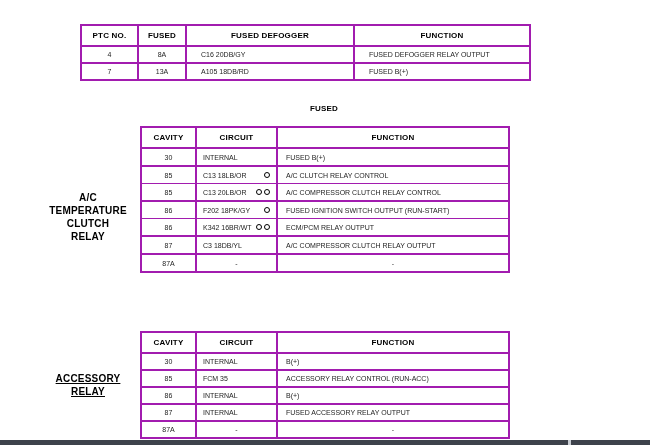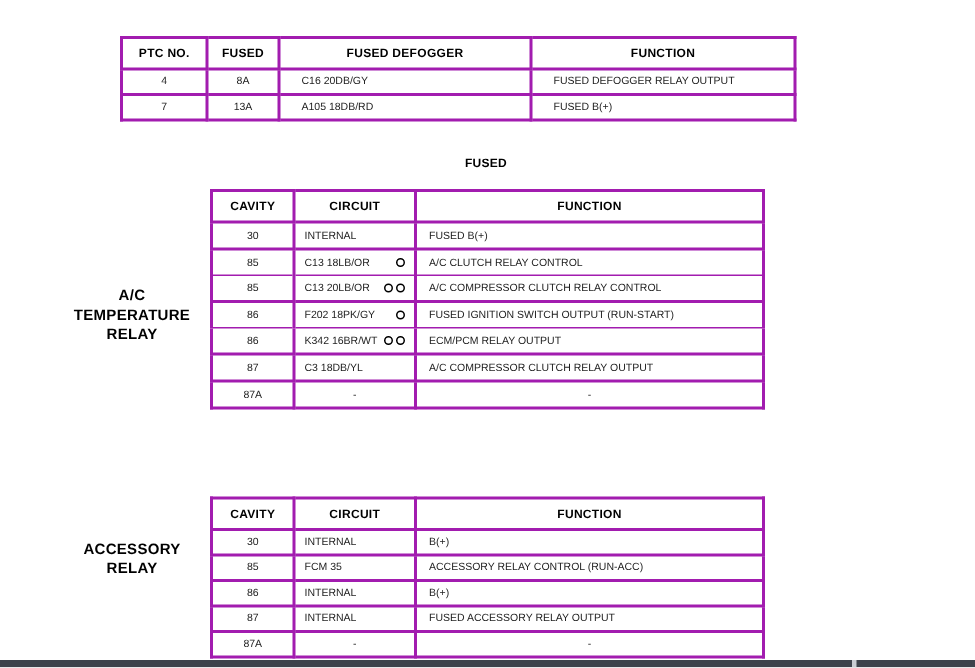--- a/index.html
+++ b/index.html
@@ -27,21 +27,21 @@
   td.fn-pad{padding-left:8px;}
   td.circuit{padding:0 6px;}
   .cflex{display:flex;justify-content:space-between;align-items:center;}
   .circles{display:inline-flex;align-items:center;}
   .circle{width:4px;height:4px;border:1.3px solid #000;border-radius:50%;display:inline-block;margin-left:2px;}
   tr.thin-top td{border-top-width:1px;}
   tr.thin-bottom td{border-bottom-width:1px;}
   .side-label{position:absolute;width:96px;font-weight:bold;font-size:10px;line-height:13px;
               text-align:center;letter-spacing:.2px;}
   .ac{left:40px;top:191px;}
-  .acc{left:40px;top:360px;}
+  .acc{left:40px;top:372px;text-decoration:underline;}
   .scrollbar{position:absolute;left:0;top:440px;width:650px;height:5px;}
   .notch{position:absolute;left:568px;top:0;width:3px;height:5px;}
 </style>
 </head>
 <body>
 
 <div class="page">
 
 
   <table class="tbl ptc">
@@ -73,20 +73,21 @@
           <td class="left ptc-pad">FUSED B(+)</td>
         </tr>
       </tbody>
   </table>
 
   <div class="title t2">FUSED</div>
 
   <div class="side-label ac">
       <div>A/C</div>
       <div>TEMPERATURE</div>
+      <div>CLUTCH</div>
       <div>RELAY</div>
     </div>
 
   <table class="tbl relay r1">
     <colgroup>
       <col style="width:55px">
         <col style="width:81px">
         <col style="width:232px">
     </colgroup>
     <thead>

